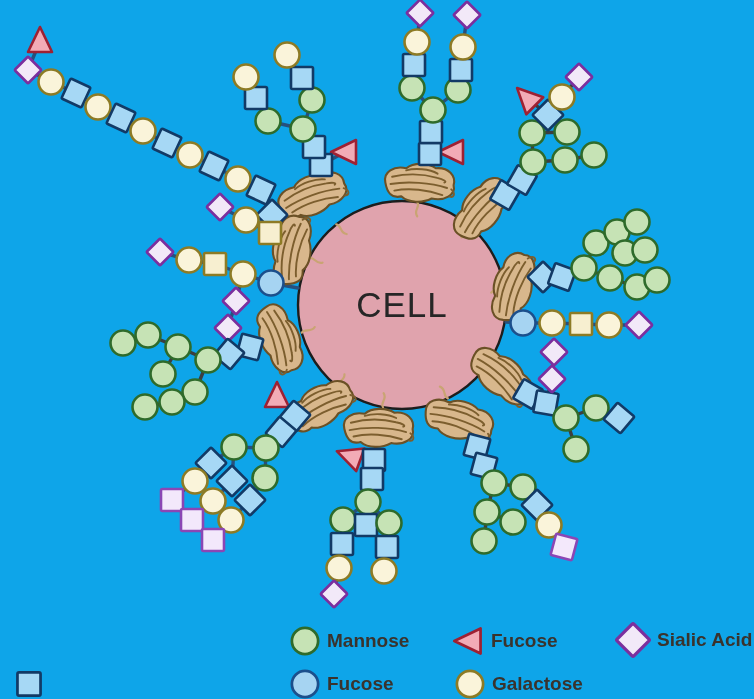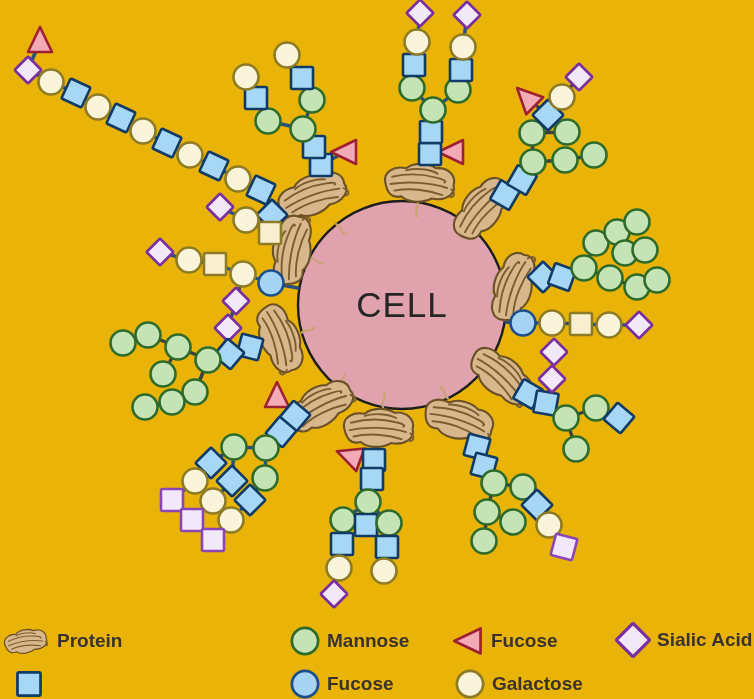--- a/index.html
+++ b/index.html
@@ -1,16 +1,16 @@
 <!DOCTYPE html>
 <html><head>
 <meta charset="utf-8">
 <style>
   html,body{margin:0;padding:0;background:#000;}
-  #stage{position:relative;width:754px;height:699px;background:#eab308;overflow:hidden;
+  #stage{position:relative;width:754px;height:699px;background:#0ea5e9;overflow:hidden;
          font-family:"Liberation Sans", sans-serif;}
   #diagram{position:absolute;left:0;top:0;}
   .cell-label{font-family:"Liberation Sans", sans-serif;font-size:35px;fill:#262626;letter-spacing:1px;}
   .legend-item{position:absolute;display:flex;align-items:center;gap:5px;height:44px;}
   .legend-label{font-size:19px;font-weight:600;color:#3a332d;white-space:nowrap;}
   .leg-protein{left:0px;top:619px;}
   .leg-mannose{left:288px;top:619px;}
   .leg-fucose{left:452px;top:619px;}
   .leg-sialic{left:614px;top:618px;justify-content:space-between;}
   .leg-glcnac{left:12px;top:662px;}
@@ -679,33 +679,20 @@
           <g transform="translate(463,47) rotate(0) scale(1)">
             <circle cx="0" cy="0" r="12.5" fill="#faf4da" stroke="#8d7b25" stroke-width="2.6" stroke-linejoin="round"></circle>
           </g>
           <g transform="translate(467,15) rotate(0) scale(1)">
             <rect x="-9.5" y="-9.5" width="19" height="19" rx="1" transform="rotate(45)" fill="#f2e9f8" stroke="#7b2f9e" stroke-width="2.6" stroke-linejoin="round"></rect>
           </g>
         </g>
       </g>
     </svg>
 
-  <div class="legend-item leg-protein">
-    <svg id="leg-icon-0" width="52" height="40" viewBox="-26 -20 52 40">
-        <g transform="translate(0,1) rotate(-8) scale(0.64)">
-          <path d="M-33,1 C-36,-9 -26,-16 -14,-14 C-8,-20 6,-21 14,-16 C26,-18 34,-10 32,-1 C35,8 24,15 12,13 C4,18 -10,19 -17,13 C-27,16 -31,9 -33,1 Z" fill="#d8b78c" stroke="#6b5126" stroke-width="2" stroke-linejoin="round"></path>
-          <path d="M-27,-5 C-14,-9 2,-10 16,-7 C22,-6 26,-4 23,-3" fill="none" stroke="#7c5e2e" stroke-width="1.8" stroke-linecap="round"></path>
-          <path d="M-28,2 C-12,-2 10,-2 26,2" fill="none" stroke="#7c5e2e" stroke-width="1.8" stroke-linecap="round"></path>
-          <path d="M-24,8 C-10,4 8,5 22,9" fill="none" stroke="#7c5e2e" stroke-width="1.8" stroke-linecap="round"></path>
-          <path d="M-14,-12 C-6,-15 8,-15 16,-11" fill="none" stroke="#7c5e2e" stroke-width="1.8" stroke-linecap="round"></path>
-          <path d="M30,3 C35,7 33,11 29,10" fill="none" stroke="#7c5e2e" stroke-width="1.8" stroke-linecap="round"></path>
-        </g>
-      </svg>
-    <span class="legend-label">Protein</span>
-  </div>
   <div class="legend-item leg-mannose">
     <svg id="leg-icon-1" width="34" height="34" viewBox="-17 -17 34 34">
         <g transform="translate(0,0) rotate(0) scale(1.05)">
           <circle cx="0" cy="0" r="12.5" fill="#c6e3b5" stroke="#2e6b2b" stroke-width="2.6" stroke-linejoin="round"></circle>
         </g>
       </svg>
     <span class="legend-label">Mannose</span>
   </div>
   <div class="legend-item leg-fucose">
     <svg id="leg-icon-2" width="34" height="34" viewBox="-17 -17 34 34">

